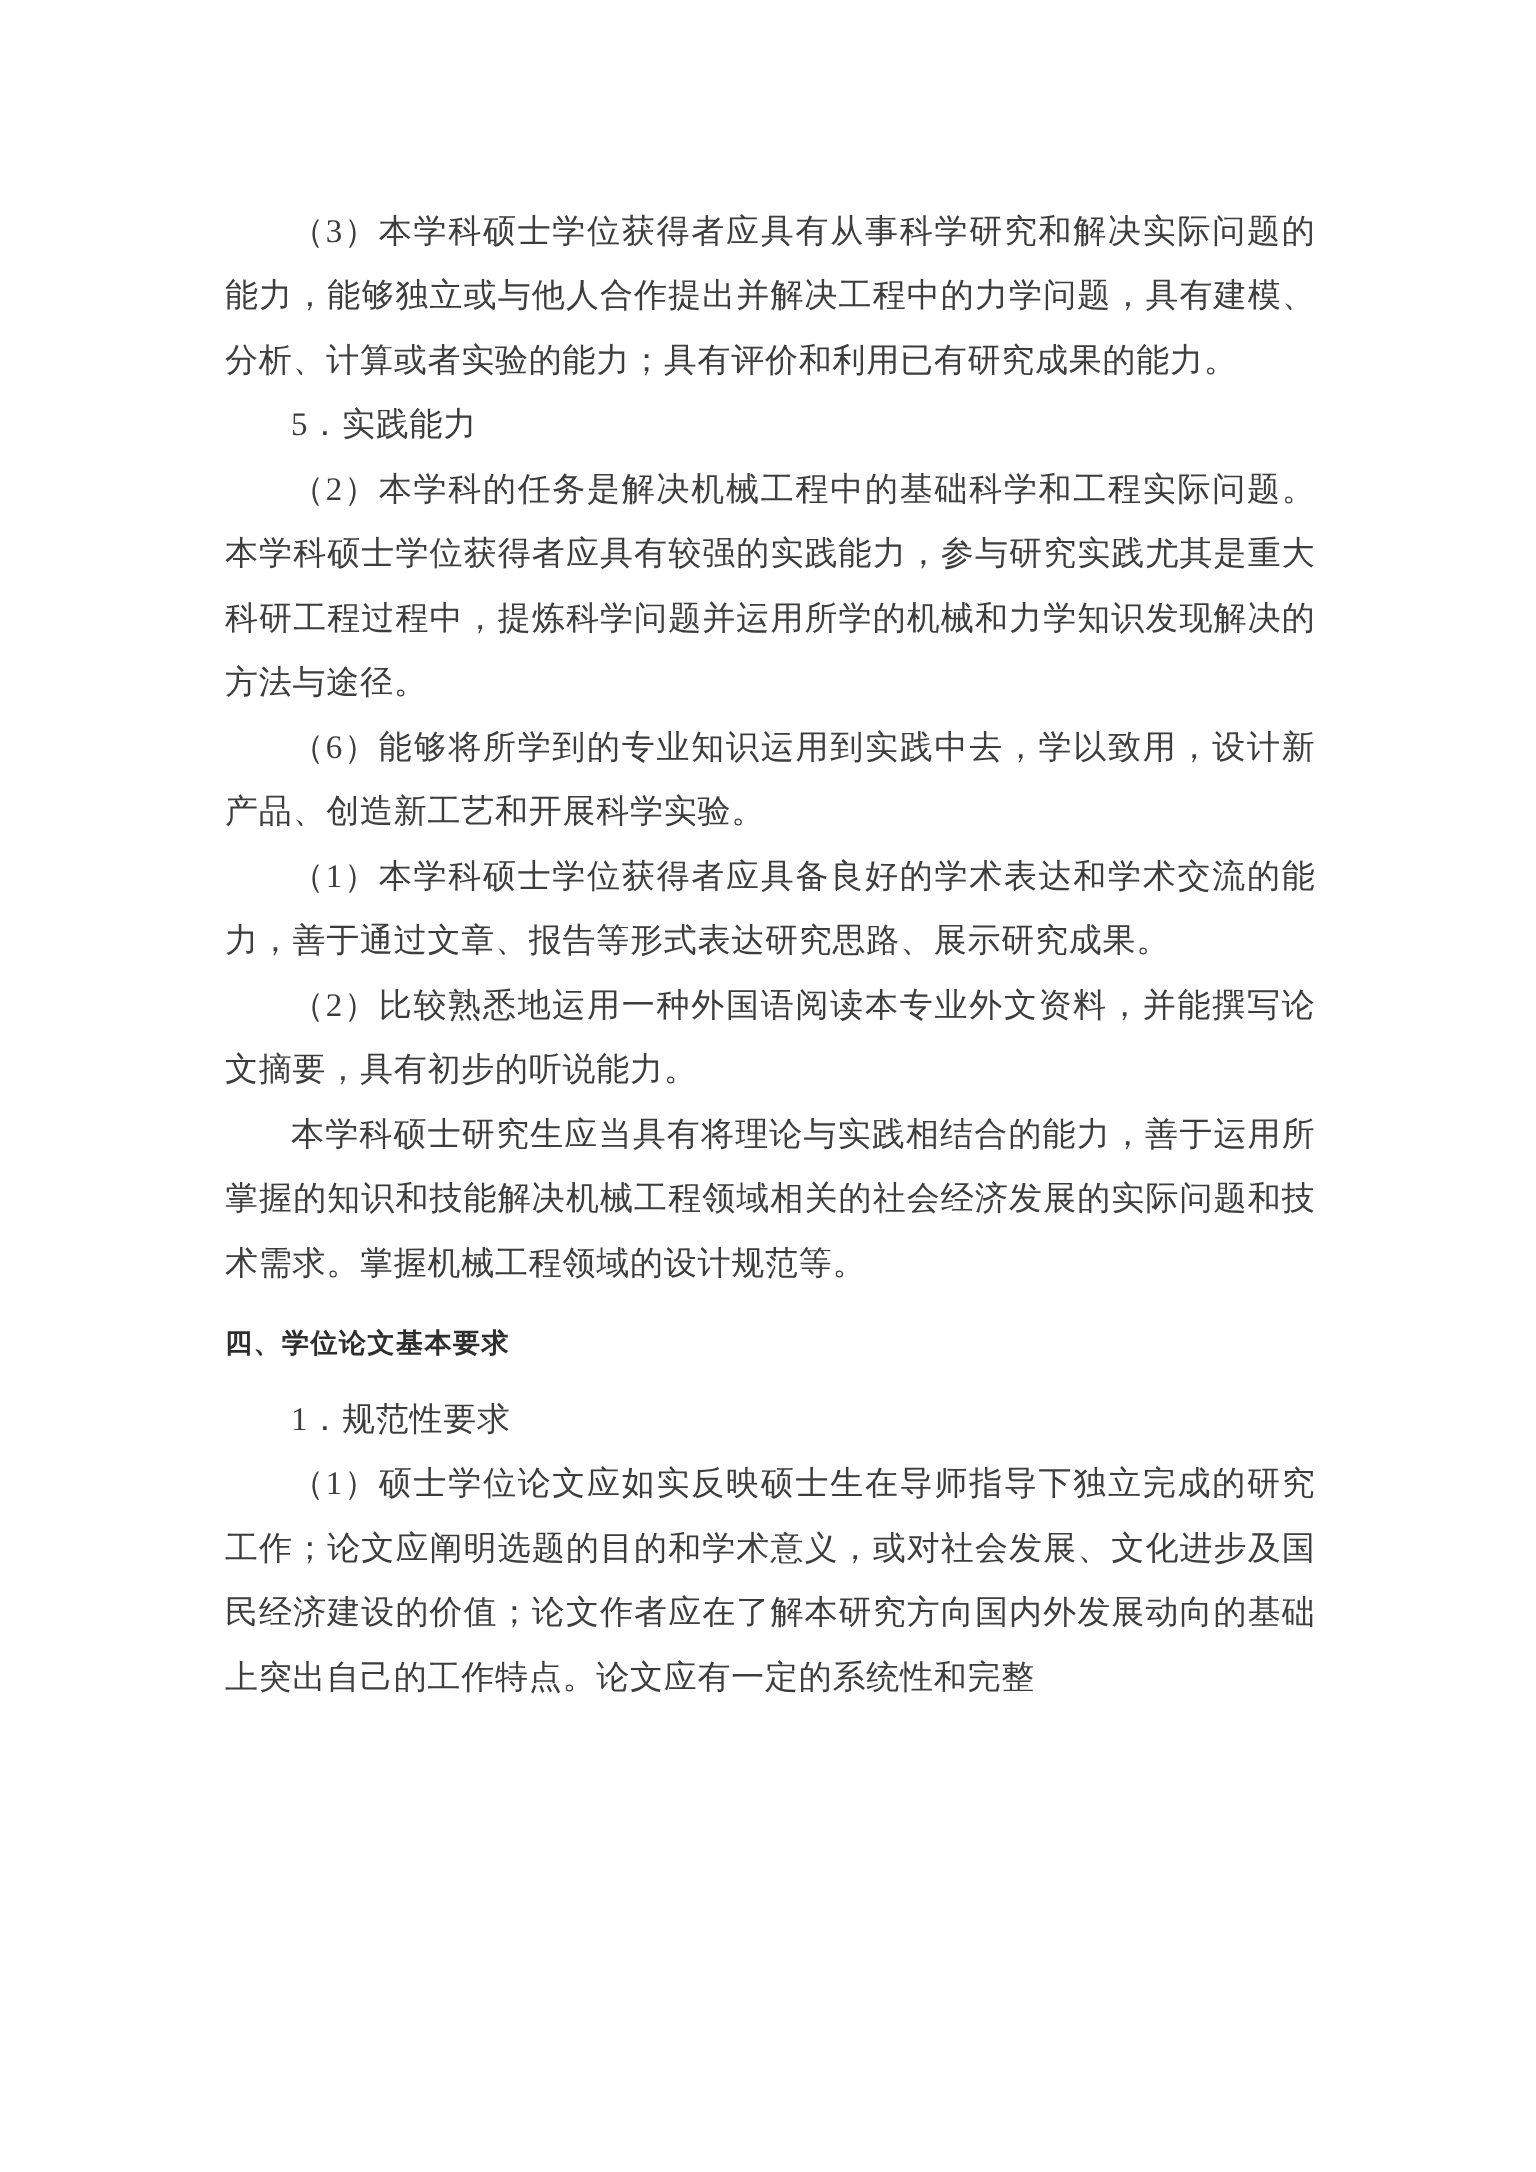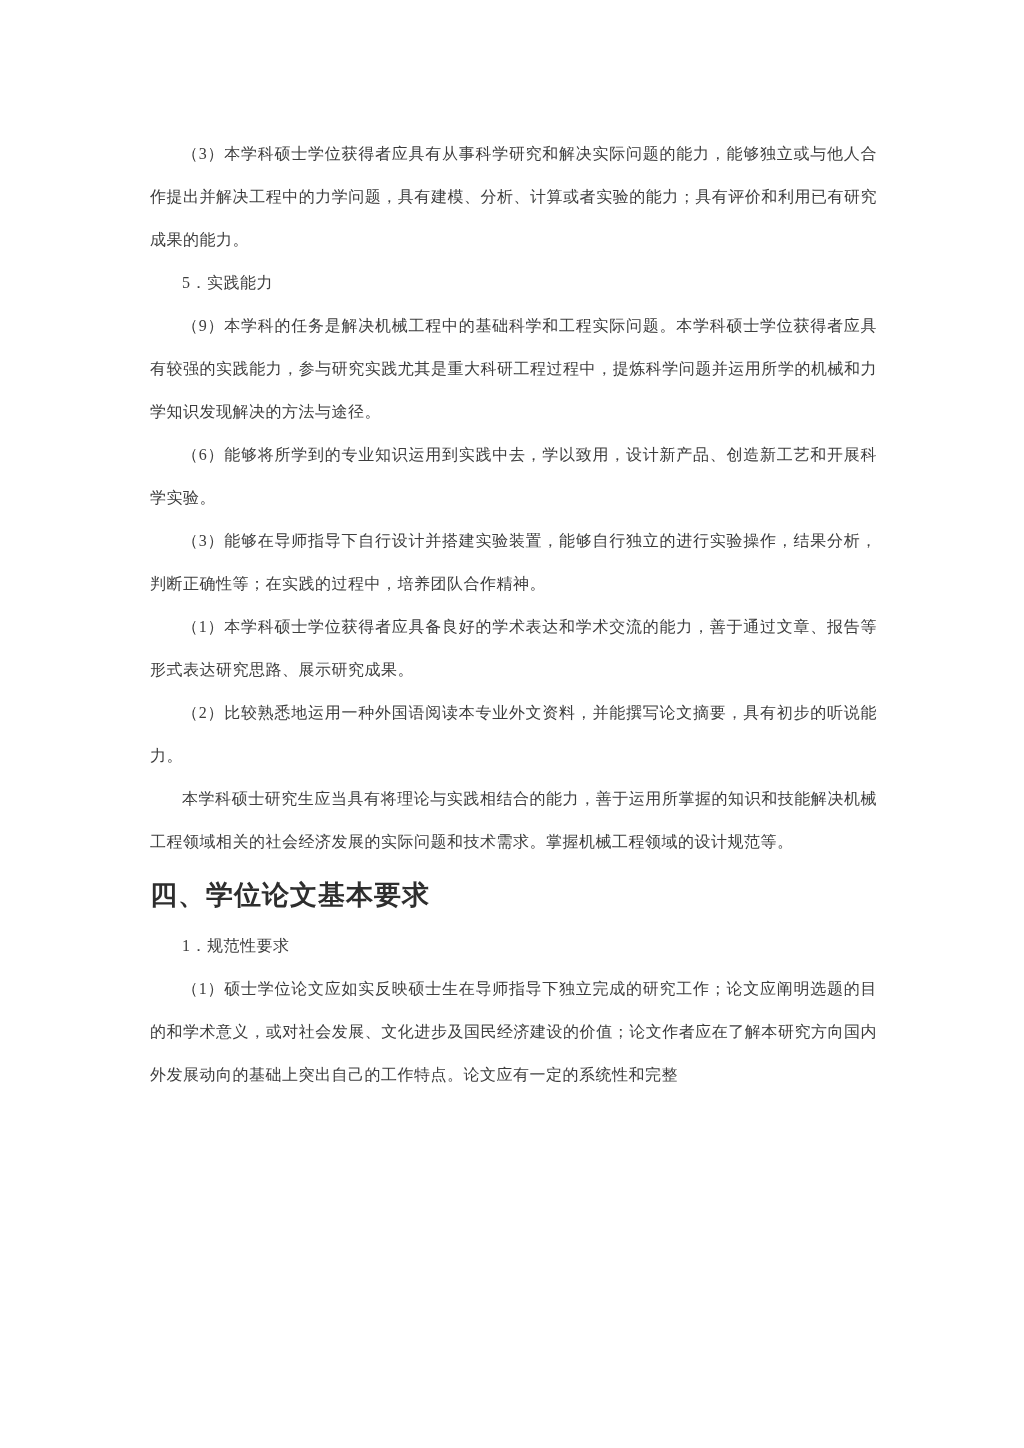--- a/index.html
+++ b/index.html
@@ -16,49 +16,48 @@
     overflow: hidden;
   }
   .content {
     position: absolute;
     left: 150px;
     top: 132px;
     width: 727px;
   }
   .para {
     font-family: "Liberation Serif", serif;
-    font-size: 16px;
+    font-size: 22px;
     line-height: 43px;
     color: #3d3d3d;
     text-align: justify;
     text-indent: 2em;
     letter-spacing: 0.5px;
   }
   .section-heading {
     font-family: "Liberation Sans", sans-serif;
-    font-size: 27px;
+    font-size: 18px;
     font-weight: bold;
     color: #2e2e2e;
     line-height: 50px;
     margin-top: 7px;
     margin-bottom: 4px;
     text-indent: 0;
     letter-spacing: 1px;
   }
 </style>
 </head>
 <body>
 
 <div class="page">
   <div class="content">
     <p class="para">（3）本学科硕士学位获得者应具有从事科学研究和解决实际问题的能力，能够独立或与他人合作提出并解决工程中的力学问题，具有建模、分析、计算或者实验的能力；具有评价和利用已有研究成果的能力。</p>
     <p class="para">5．实践能力</p>
-    <p class="para">（9）本学科的任务是解决机械工程中的基础科学和工程实际问题。本学科硕士学位获得者应具有较强的实践能力，参与研究实践尤其是重大科研工程过程中，提炼科学问题并运用所学的机械和力学知识发现解决的方法与途径。</p>
+    <p class="para">（2）本学科的任务是解决机械工程中的基础科学和工程实际问题。本学科硕士学位获得者应具有较强的实践能力，参与研究实践尤其是重大科研工程过程中，提炼科学问题并运用所学的机械和力学知识发现解决的方法与途径。</p>
     <p class="para">（6）能够将所学到的专业知识运用到实践中去，学以致用，设计新产品、创造新工艺和开展科学实验。</p>
-    <p class="para">（3）能够在导师指导下自行设计并搭建实验装置，能够自行独立的进行实验操作，结果分析，判断正确性等；在实践的过程中，培养团队合作精神。</p>
     <p class="para">（1）本学科硕士学位获得者应具备良好的学术表达和学术交流的能力，善于通过文章、报告等形式表达研究思路、展示研究成果。</p>
     <p class="para">（2）比较熟悉地运用一种外国语阅读本专业外文资料，并能撰写论文摘要，具有初步的听说能力。</p>
     <p class="para">本学科硕士研究生应当具有将理论与实践相结合的能力，善于运用所掌握的知识和技能解决机械工程领域相关的社会经济发展的实际问题和技术需求。掌握机械工程领域的设计规范等。</p>
     <h2 class="section-heading">四、学位论文基本要求</h2>
     <p class="para">1．规范性要求</p>
     <p class="para">（1）硕士学位论文应如实反映硕士生在导师指导下独立完成的研究工作；论文应阐明选题的目的和学术意义，或对社会发展、文化进步及国民经济建设的价值；论文作者应在了解本研究方向国内外发展动向的基础上突出自己的工作特点。论文应有一定的系统性和完整</p>
   </div>
 </div>
 
 </body></html>

